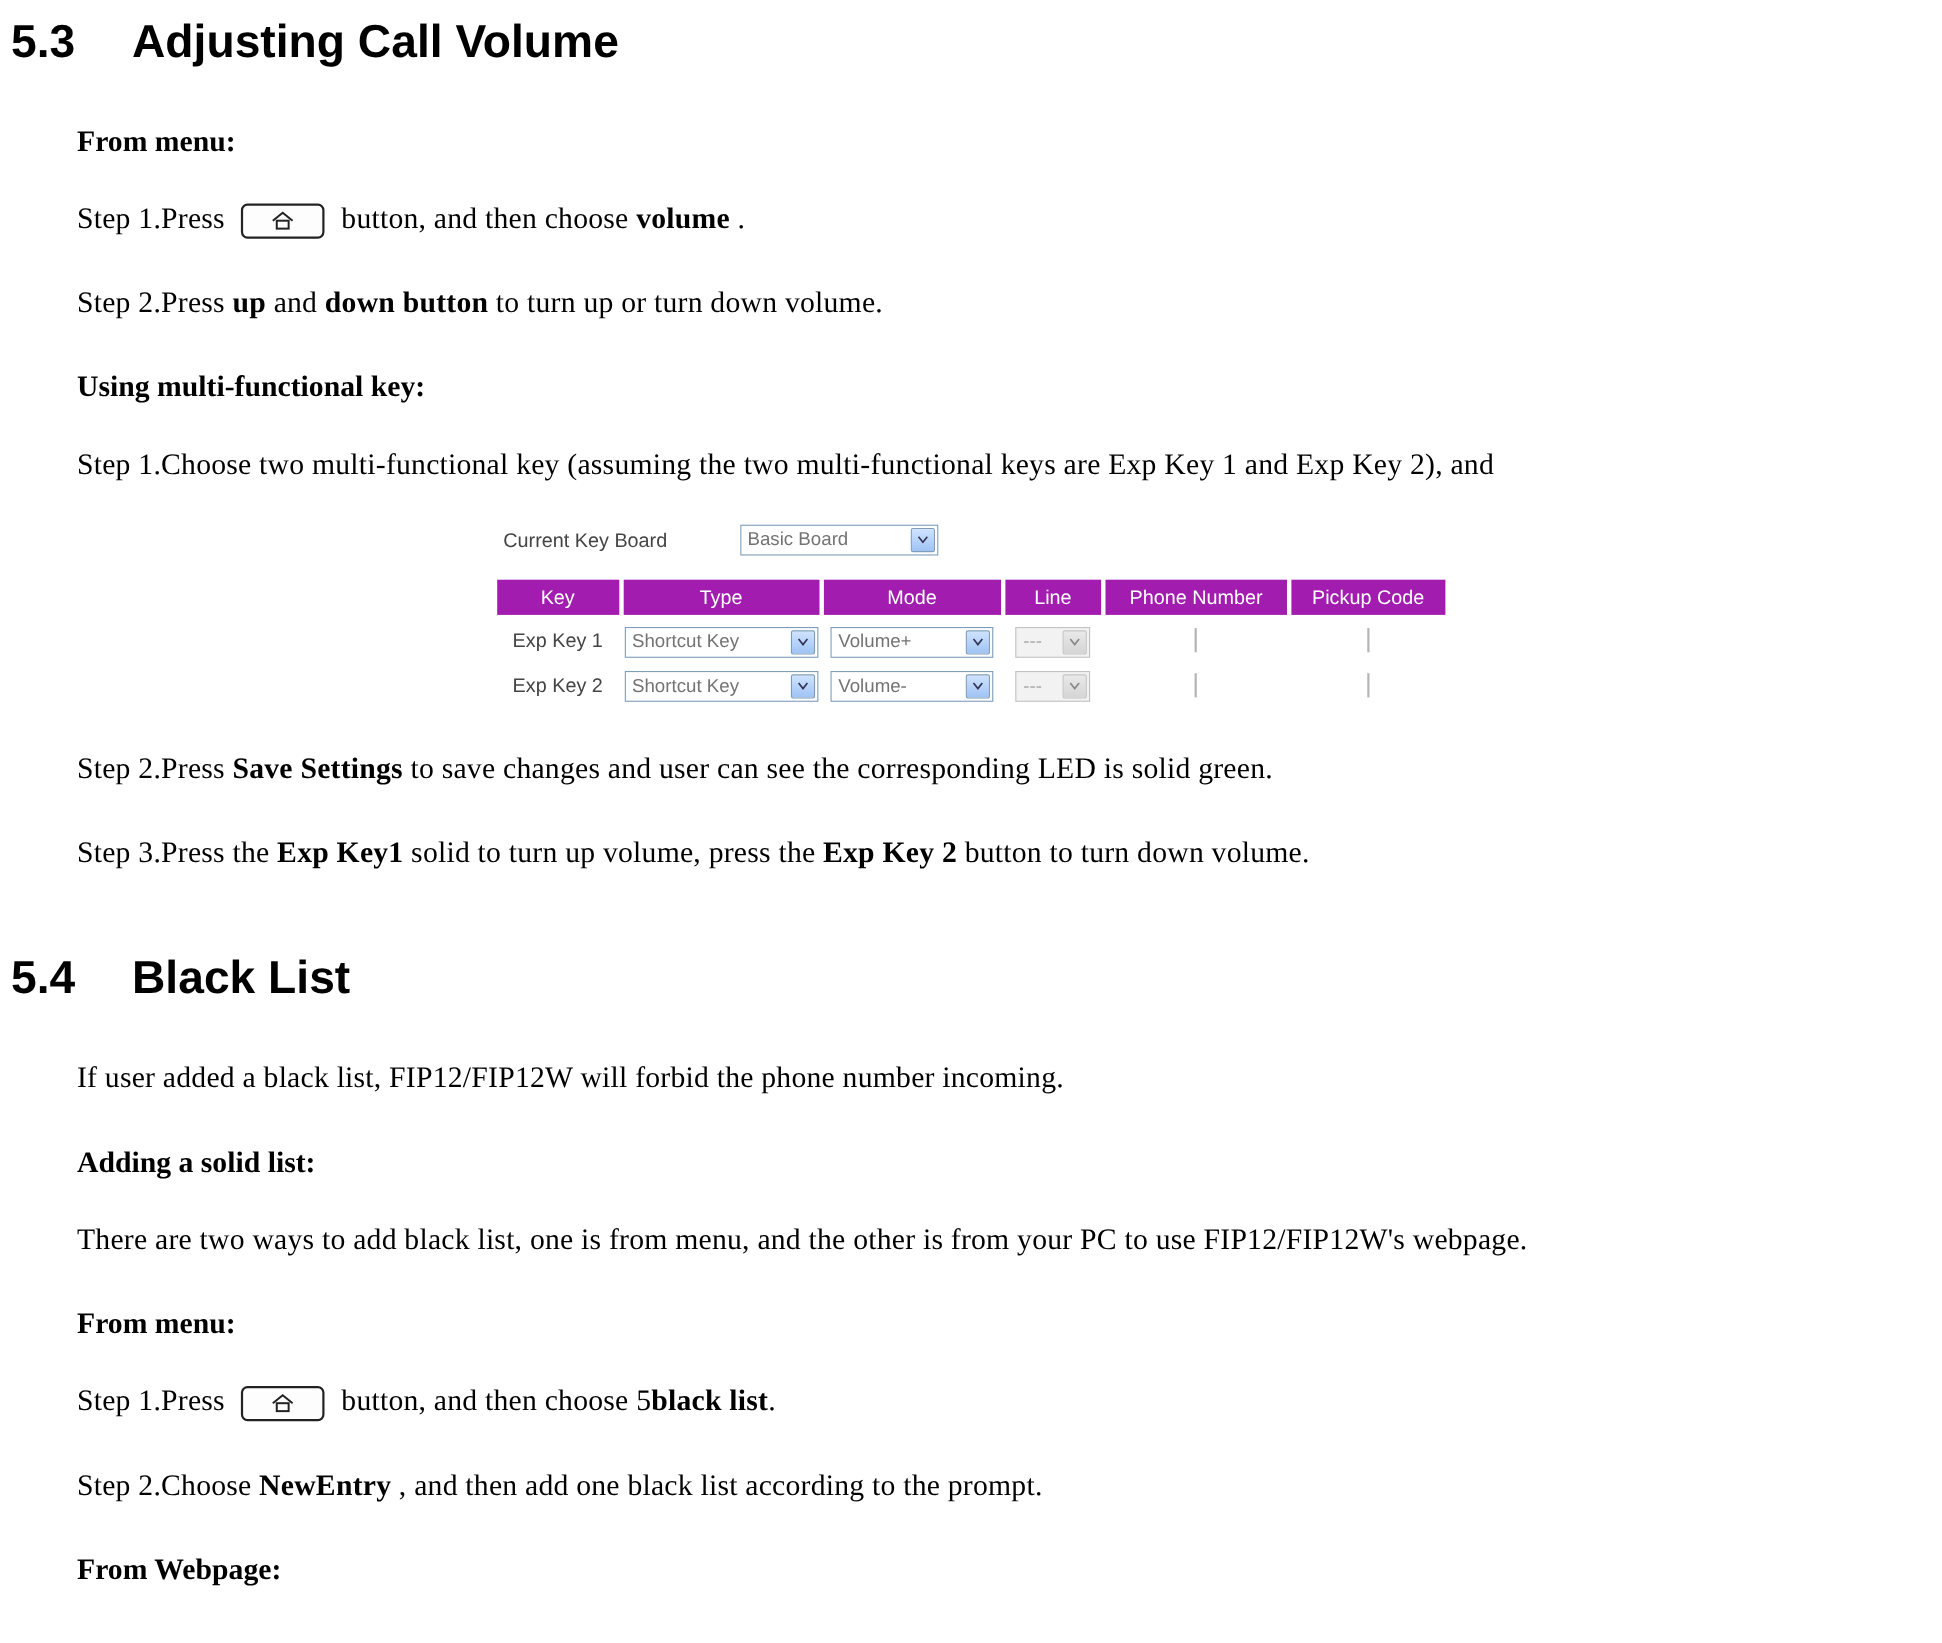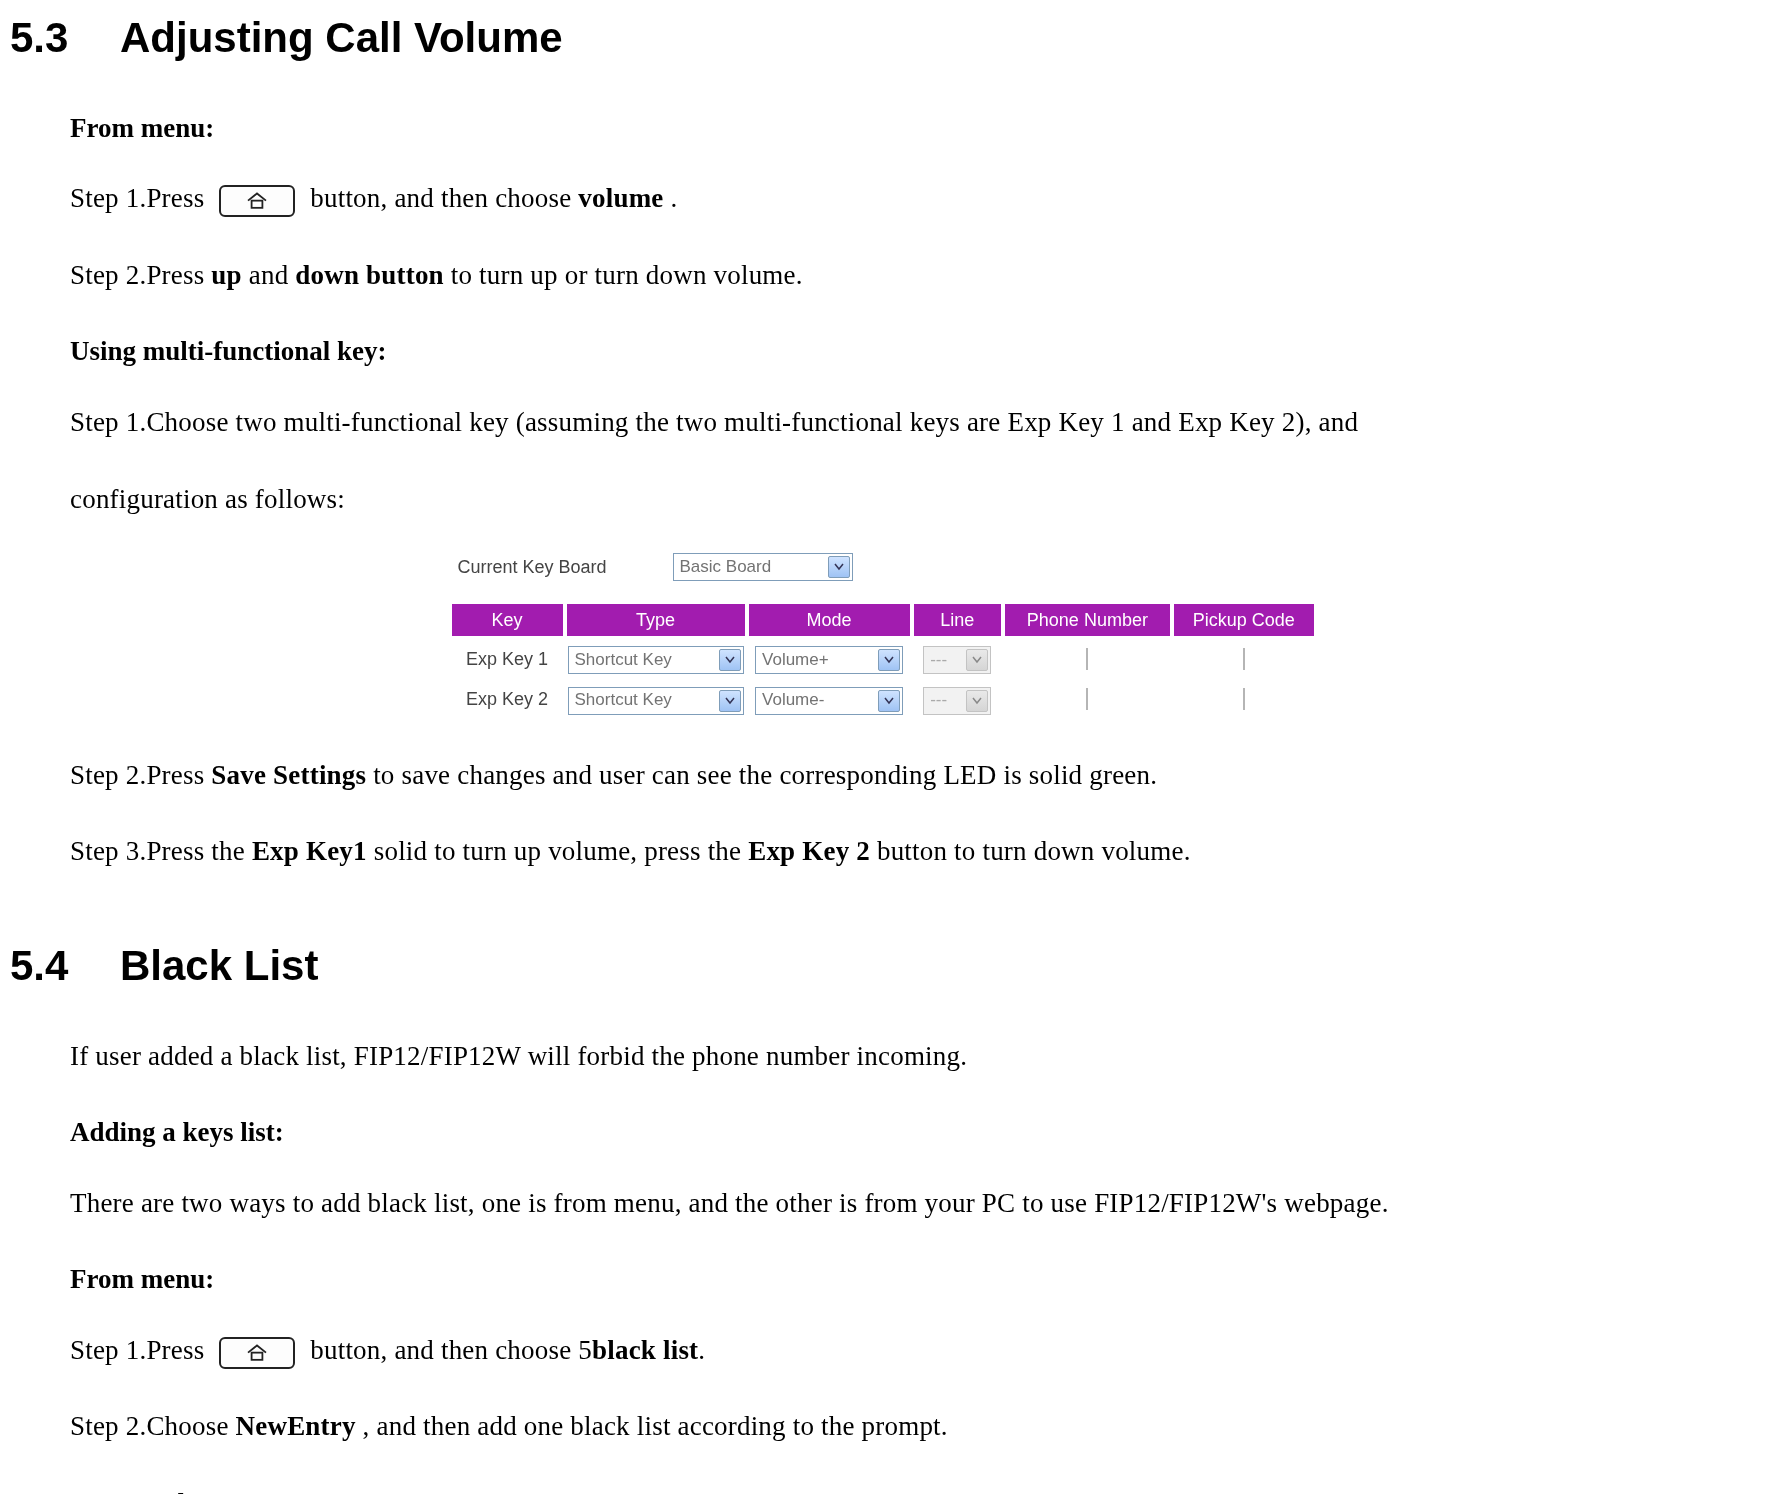--- a/index.html
+++ b/index.html
@@ -182,21 +182,20 @@
     <span>Step 2.Press </span>
     <span class="bold">up</span>
     <span> and </span>
     <span class="bold">down button</span>
     <span> to turn up or turn down volume.</span>
   </p>
 
   <p class="body-text section-sub">Using multi-functional key:</p>
 
   <p class="step p53">Step 1.Choose two multi-functional key (assuming the two multi-functional keys are Exp Key 1 and Exp Key 2), and</p>
-  <p class="step p53">configuration as follows:</p>
 
   <div class="figure-wrap">
     <div class="fig">
       <div class="fig-top">
         <span class="fig-top-label">Current Key Board</span>
         <span class="fig-select wide">
           <span>Basic Board</span>
           <span class="chev">
             <svg width="10" height="8" viewBox="0 0 10 8">
                 <path d="M1 1 L5 6 L9 1" fill="none" stroke="#335" stroke-width="1.5"></path>
@@ -313,21 +312,21 @@
 
   <div class="spacer-m"></div>
 
   <div class="h2-row">
     <span class="h2-num">5.4</span>
     <span class="h2-title">Black List</span>
   </div>
 
   <p class="step p54">If user added a black list, FIP12/FIP12W will forbid the phone number incoming.</p>
 
-  <p class="body-text section-sub">Adding a keys list:</p>
+  <p class="body-text section-sub">Adding a solid list:</p>
 
   <p class="step p54">There are two ways to add black list, one is from menu, and the other is from your PC to use FIP12/FIP12W's webpage.</p>
 
   <p class="body-text section-sub">From menu:</p>
 
   <p class="step p54">
     <span>Step 1.Press </span>
     <span class="home-btn">
       <svg width="22" height="18" viewBox="0 0 24 20">
         <path d="M2 10 L12 2 L22 10" fill="none" stroke="#222" stroke-width="2"></path>

